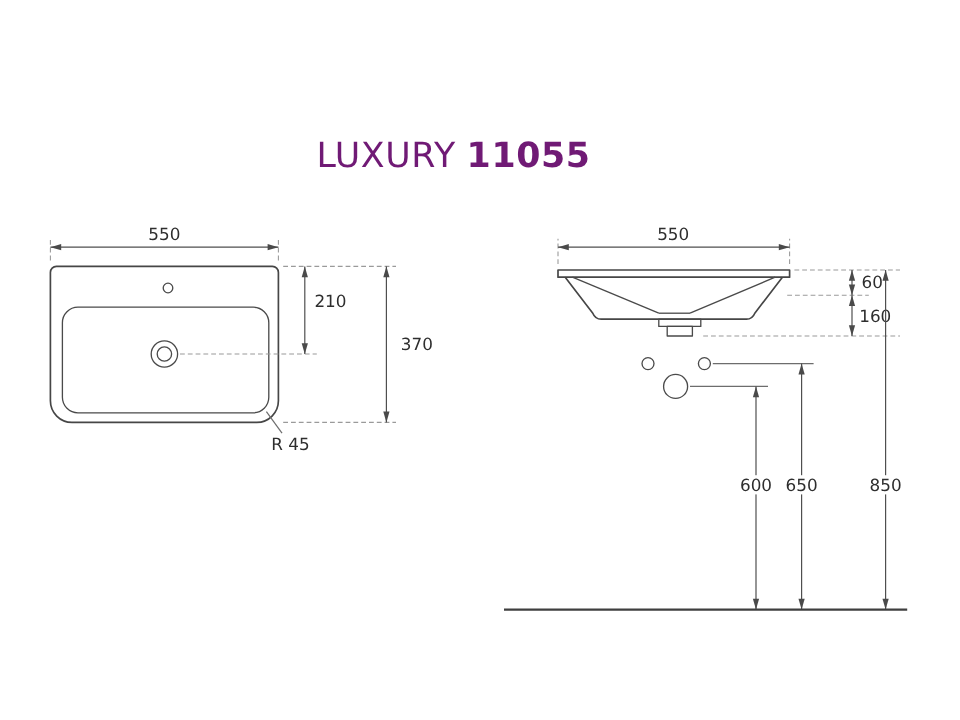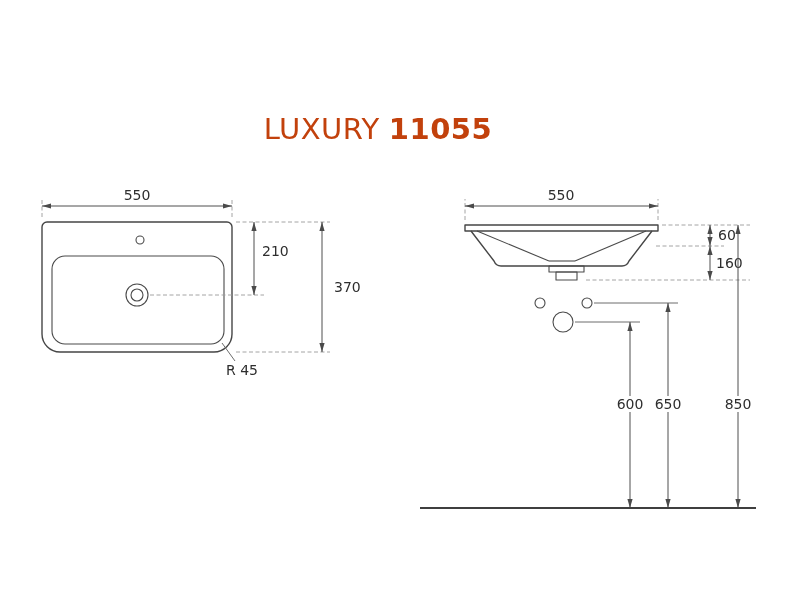--- a/index.html
+++ b/index.html
@@ -1,19 +1,19 @@
 <!DOCTYPE html>
 <html><head>
 <meta charset="utf-8">
 <style>
   html,body{margin:0;padding:0;background:#fff;}
   body{width:800px;height:600px;font-family:"DejaVu Sans",sans-serif;}
   .stage{position:relative;width:800px;height:600px;background:#ffffff;overflow:hidden;}
   .title{position:absolute;top:112px;left:378px;transform:translateX(-50%);
-         font-size:29px;color:#c2410c;letter-spacing:.5px;white-space:nowrap;}
+         font-size:29px;color:#701a75;letter-spacing:.5px;white-space:nowrap;}
   .title .model{font-weight:bold;margin-left:9px;}
   svg{position:absolute;left:0;top:0;}
   .obj{fill:none;stroke:#464646;stroke-width:1.4;stroke-linejoin:round;}
   .obj2{fill:none;stroke:#4a4a4a;stroke-width:1.1;stroke-linejoin:round;}
   .dim{fill:none;stroke:#4f4f4f;stroke-width:1;}
   .ext{fill:none;stroke:#9a9a9a;stroke-width:.9;stroke-dasharray:4 2.5;}
   .ldr{fill:none;stroke:#6d6d6d;stroke-width:1;}
   .floor{fill:none;stroke:#3f3f3f;stroke-width:2;}
   text.lbl{font-family:"DejaVu Sans",sans-serif;font-size:14px;fill:#2e2e2e;}
   .gap{fill:#ffffff;stroke:none;}

